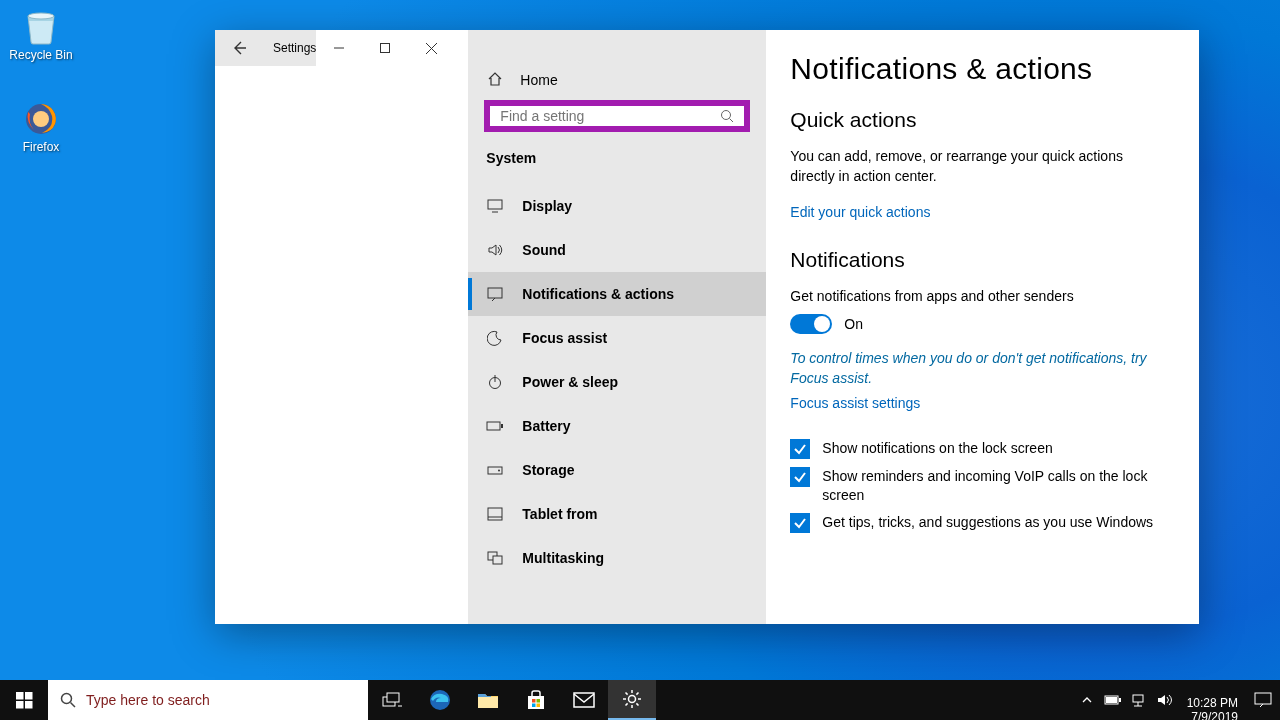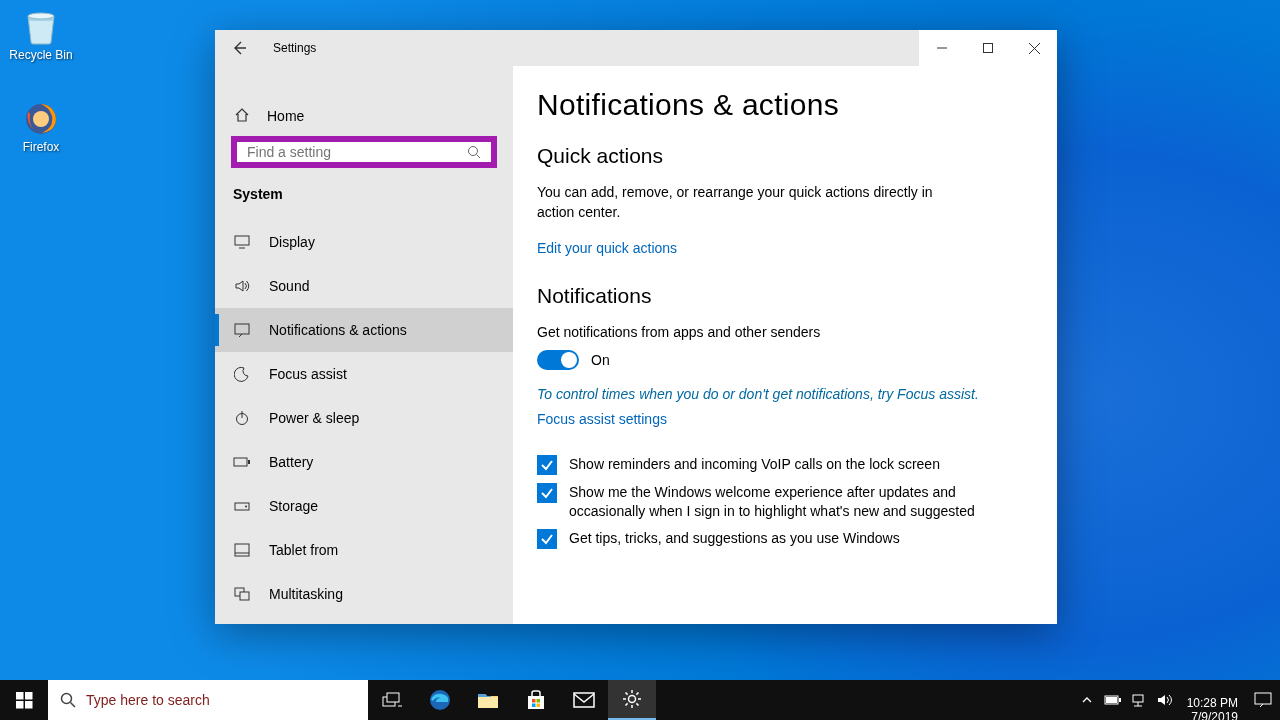--- a/index.html
+++ b/index.html
@@ -7,36 +7,36 @@
   width: 1280px; height: 720px; overflow: hidden;
   background: radial-gradient(ellipse 900px 700px at 85% 55%, #1a6fd8 0%, #0a62d2 35%, #0078d7 55%, #0d8ae8 100%);
   position: relative; user-select: none;
 }
 
 .desktop-icon { position: absolute; width: 76px; text-align: center; color: #fff; font-size: 12px; }
 .desktop-icon .lbl { text-shadow: 1px 1px 2px rgba(0,0,0,.6); margin-top: 2px; }
 .desktop-icon svg { display: block; margin: 0 auto; }
 
 .win {
-  position: absolute; left: 215px; top: 30px; width: 842px; height: 594px;
+  position: absolute; left: 215px; top: 30px; width: 984px; height: 594px;
   background: #fff; box-shadow: 0 10px 40px rgba(0,0,0,.35);
-  display: flex; flex-direction: column;
+  display: flex; flex-direction: row; gap: 14px;
 }
 .titlebar { height: 36px; display: flex; align-items: stretch; background: #e8e8e8; }
 .titlebar .back { width: 48px; display:flex; align-items:center; justify-content:center; }
 .titlebar .title { flex: 0 0 auto; display: flex; align-items: center; font-size: 12px; padding-left: 10px; }
 .titlebar .spacer { flex: 1; }
 .titlebar .wbtn { width: 46px; display:flex; align-items:center; justify-content:center; font-size:13px; background:#fff; }
 .body { flex:1; display:flex; min-height:0; }
 .sidebar { width: 298px; background: #e8e8e8; padding: 0 0 0 0; display:flex; flex-direction:column; }
 .home-row { display:flex; align-items:flex-end; gap:16px; height:44px; padding-left:18px; font-size:14px; margin-top:14px; margin-bottom:12px; }
 .search { margin: 0 16px 18px 16px; height: 32px; border:6px solid #a21caf; background:#fff; display:flex; align-items:center; padding:0 10px; }
 .search input { flex:1; border:none; outline:none; font-size:14px; background:transparent; }
 .cat { padding-left:18px; font-size:14px; font-weight:600; margin-bottom:18px; }
-.navlist { flex:1; overflow:hidden; }
+.navlist { flex:1; overflow:hidden;font-weight:bold; }
 .navitem { display:flex; align-items:center; gap:18px; height:44px; padding-left:18px; font-size:14px; position:relative; }
 .navitem.active { background:#d0d0d0; }
 .navitem.active::before { content:""; position:absolute; left:0; top:6px; bottom:6px; width:4px; background:#0078d7; }
 .navicon { width:18px; height:18px; display:flex; align-items:center; justify-content:center; }
 .content { flex:1; background:#fff; padding: 22px 30px 20px 24px; overflow-y:auto; position:relative; }
 .content h1 { font-weight:400; font-size:30px; margin-bottom:22px; letter-spacing:.3px;}
 .content h2 { font-weight:400; font-size:21px; margin-bottom:14px; }
 .content p { font-size:14px; line-height:1.45; margin-bottom:6px; }
 .link { color:#0066bb; font-size:14px; cursor:pointer; margin-bottom:28px; display:inline-block; }
 .hint { color:#0369a1; font-size:14px;font-style:italic; }
@@ -218,36 +218,36 @@
         <span style="font-size:14px;">On</span>
       </div>
       <p class="hint">To control times when you do or don't get notifications, try Focus assist.</p>
       <span class="link" style="margin-bottom:20px;">Focus assist settings</span>
       <div class="cbrow">
           <div class="cbox">
             <svg viewBox="0 0 14 14">
               <path d="M2 7 L6 11 L12 3" stroke="#fff" stroke-width="2" fill="none"></path>
             </svg>
           </div>
+          <span>Show notifications on the lock screen</span>
+        </div>
+      <div class="cbrow">
+          <div class="cbox">
+            <svg viewBox="0 0 14 14">
+              <path d="M2 7 L6 11 L12 3" stroke="#fff" stroke-width="2" fill="none"></path>
+            </svg>
+          </div>
           <span>Show reminders and incoming VoIP calls on the lock screen</span>
         </div>
       <div class="cbrow">
           <div class="cbox">
             <svg viewBox="0 0 14 14">
               <path d="M2 7 L6 11 L12 3" stroke="#fff" stroke-width="2" fill="none"></path>
             </svg>
           </div>
-          <span>Show me the Windows welcome experience after updates and occasionally when I sign in to highlight what's new and suggested</span>
-        </div>
-      <div class="cbrow">
-          <div class="cbox">
-            <svg viewBox="0 0 14 14">
-              <path d="M2 7 L6 11 L12 3" stroke="#fff" stroke-width="2" fill="none"></path>
-            </svg>
-          </div>
           <span>Get tips, tricks, and suggestions as you use Windows</span>
         </div>
     </div>
   </div>
 </div>
 
 <div class="taskbar">
   <div class="tb-btn">
     <svg width="17" height="17" viewBox="0 0 17 17">
         <rect x="0" y="0" width="7.5" height="7.5" fill="#fff"></rect>

